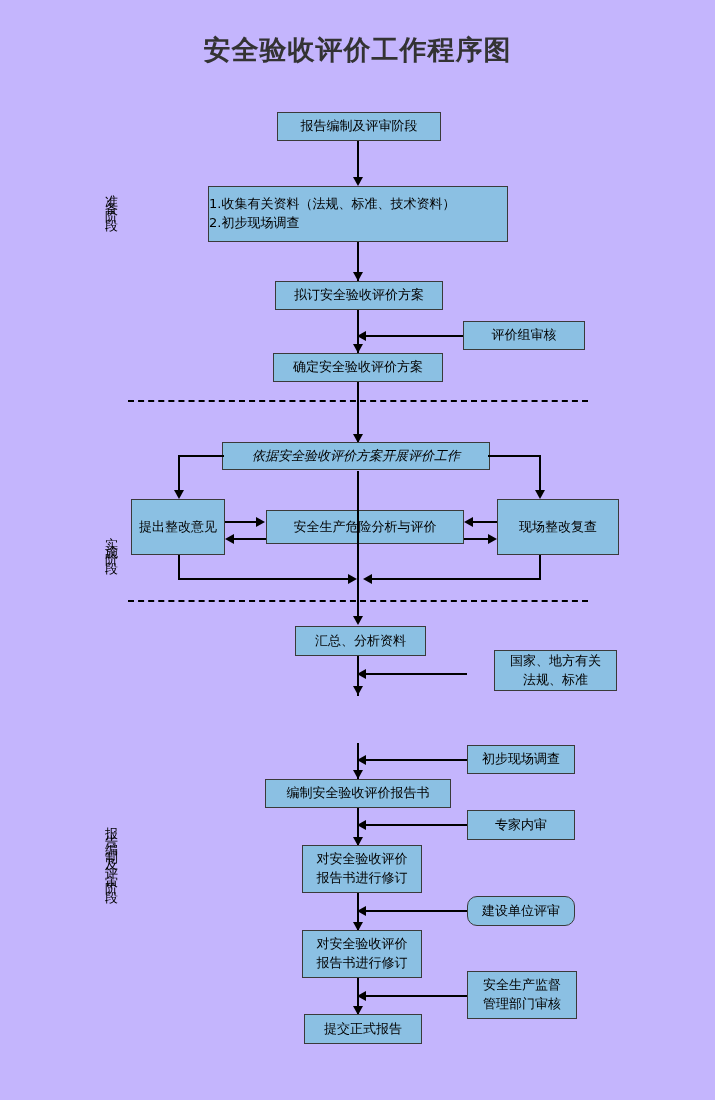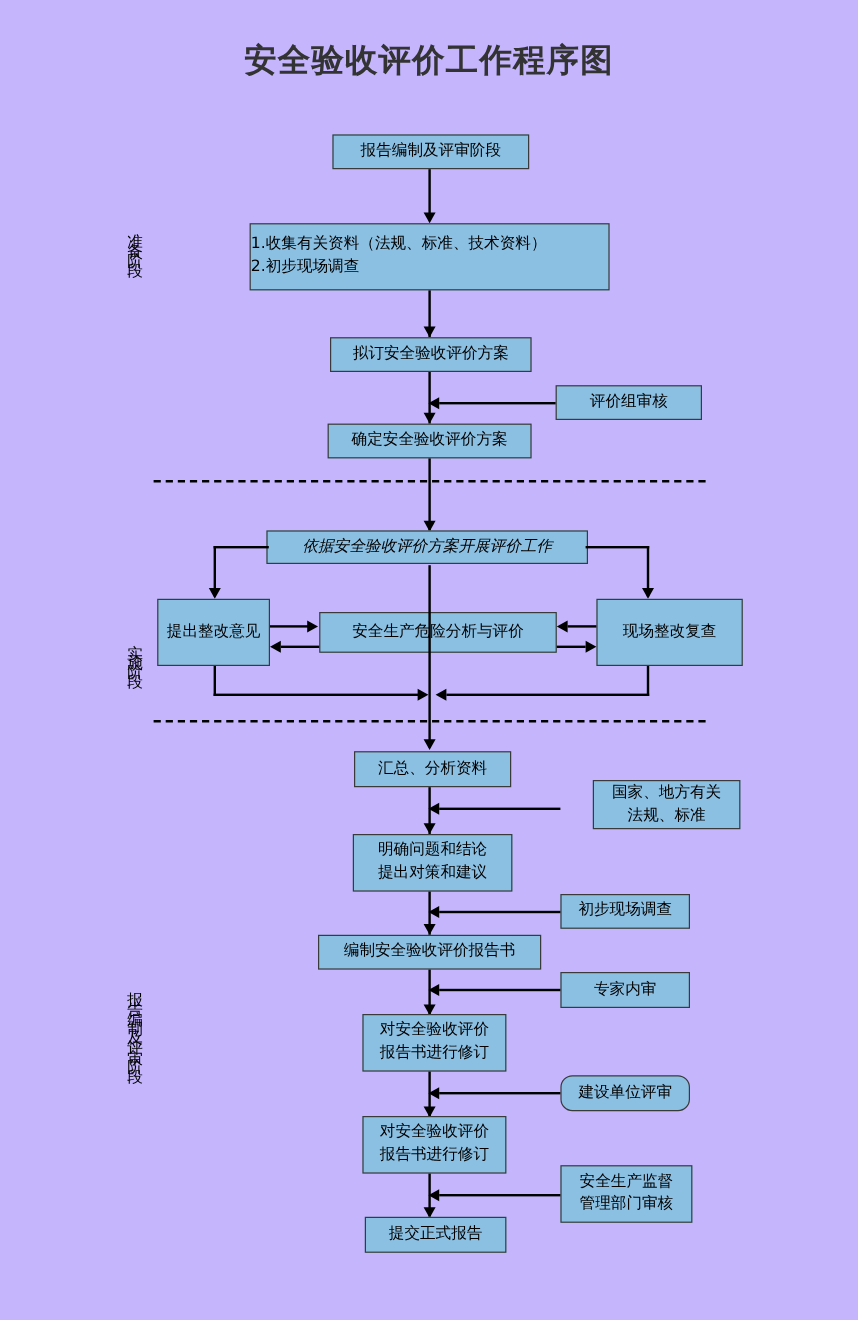--- a/index.html
+++ b/index.html
@@ -178,22 +178,20 @@
   <div class="node" style="left:295px; top:626px; width:131px; height:30px;">汇总、分析资料</div>
 
   <div class="vline" style="left:357px; top:656px; height:40px;"></div>
   <div class="arrow-down" style="left:353px; top:686px;"></div>
 
   <div class="node" style="left:467px; top:650px; width:123px; height:41px;margin-left:27px;">国家、地方有关
 法规、标准</div>
   <div class="hline" style="left:366px; top:673px; width:101px;"></div>
   <div class="arrow-left" style="left:357px; top:669px;"></div>
 
-  <div class="node" style="left:294px; top:695px; width:133px; height:48px;">明确问题和结论
-提出对策和建议</div>
 
   <div class="vline" style="left:357px; top:743px; height:37px;"></div>
   <div class="arrow-down" style="left:353px; top:770px;"></div>
 
   <div class="node" style="left:467px; top:745px; width:108px; height:29px;">初步现场调查</div>
   <div class="hline" style="left:366px; top:759px; width:101px;"></div>
   <div class="arrow-left" style="left:357px; top:755px;"></div>
 
   <div class="node" style="left:265px; top:779px; width:186px; height:29px;">编制安全验收评价报告书</div>
 

